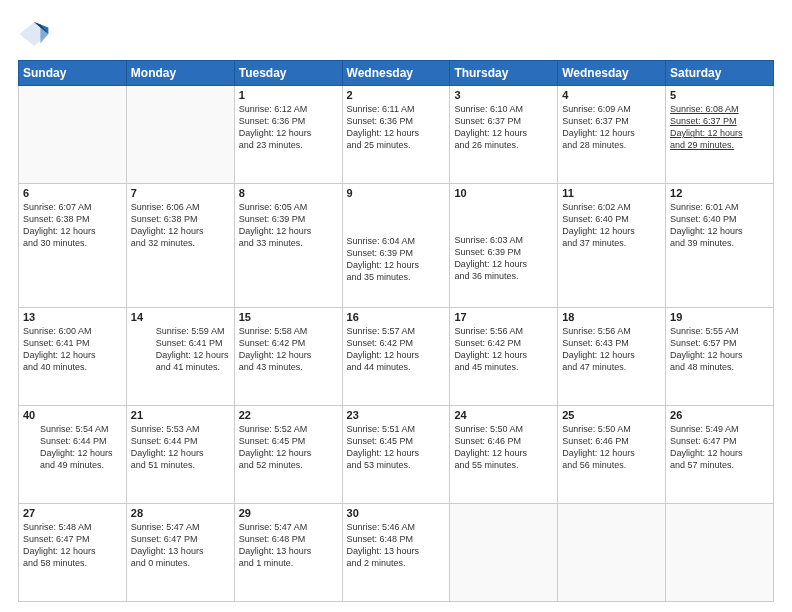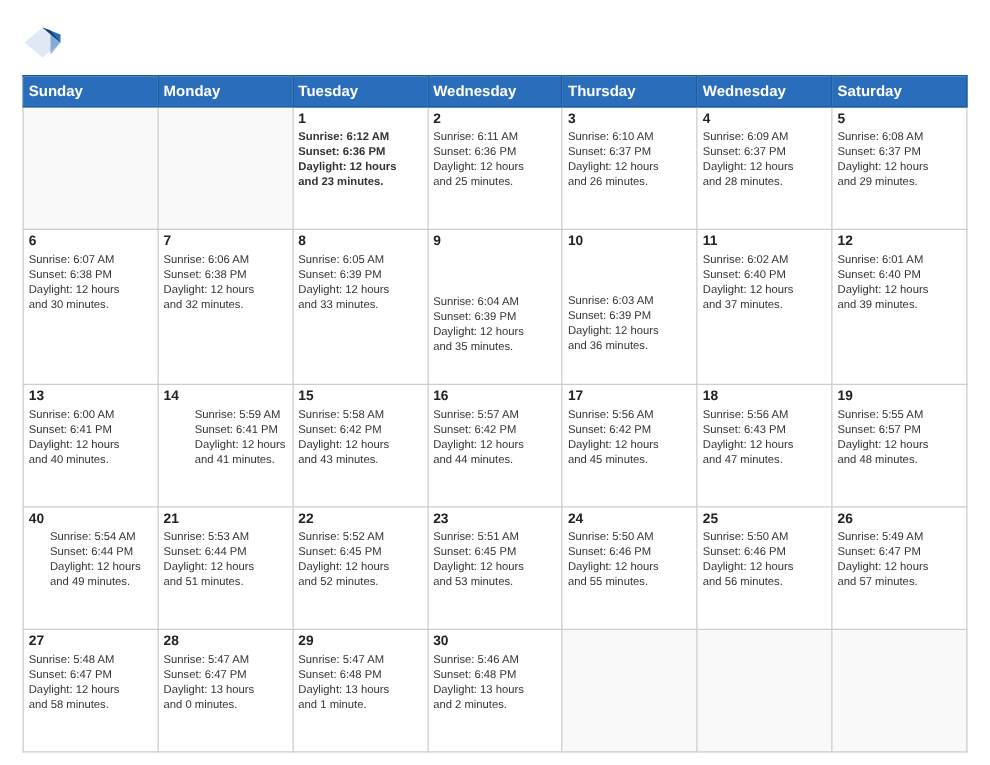--- a/index.html
+++ b/index.html
@@ -127,21 +127,21 @@
           <th>Wednesday</th>
           <th>Saturday</th>
         </tr>
     </thead>
     <tbody id="calendar-body">
     <tr>
           <td class="empty-cell"></td>
           <td class="empty-cell"></td>
           <td>
             <span class="day-num">1</span>
-            <div class="day-info" style="white-space: pre-line; font-weight: bold;">Sunrise: 6:12 AM
+            <div class="day-info" style="white-space: pre-line;">Sunrise: 6:12 AM
 Sunset: 6:36 PM
 Daylight: 12 hours
 and 23 minutes.</div>
           </td>
           <td>
             <span class="day-num">2</span>
             <div class="day-info" style="white-space: pre-line;">Sunrise: 6:11 AM
 Sunset: 6:36 PM
 Daylight: 12 hours
 and 25 minutes.</div>
@@ -155,21 +155,21 @@
           </td>
           <td>
             <span class="day-num">4</span>
             <div class="day-info" style="white-space: pre-line;">Sunrise: 6:09 AM
 Sunset: 6:37 PM
 Daylight: 12 hours
 and 28 minutes.</div>
           </td>
           <td>
             <span class="day-num">5</span>
-            <div class="day-info" style="white-space: pre-line;">Sunrise: 6:08 AM
+            <div class="day-info" style="white-space: pre-line; text-decoration: underline;">Sunrise: 6:08 AM
 Sunset: 6:37 PM
 Daylight: 12 hours
 and 29 minutes.</div>
           </td>
         </tr>
         <tr>
           <td>
             <span class="day-num">6</span>
             <div class="day-info" style="white-space: pre-line;">Sunrise: 6:07 AM
 Sunset: 6:38 PM

